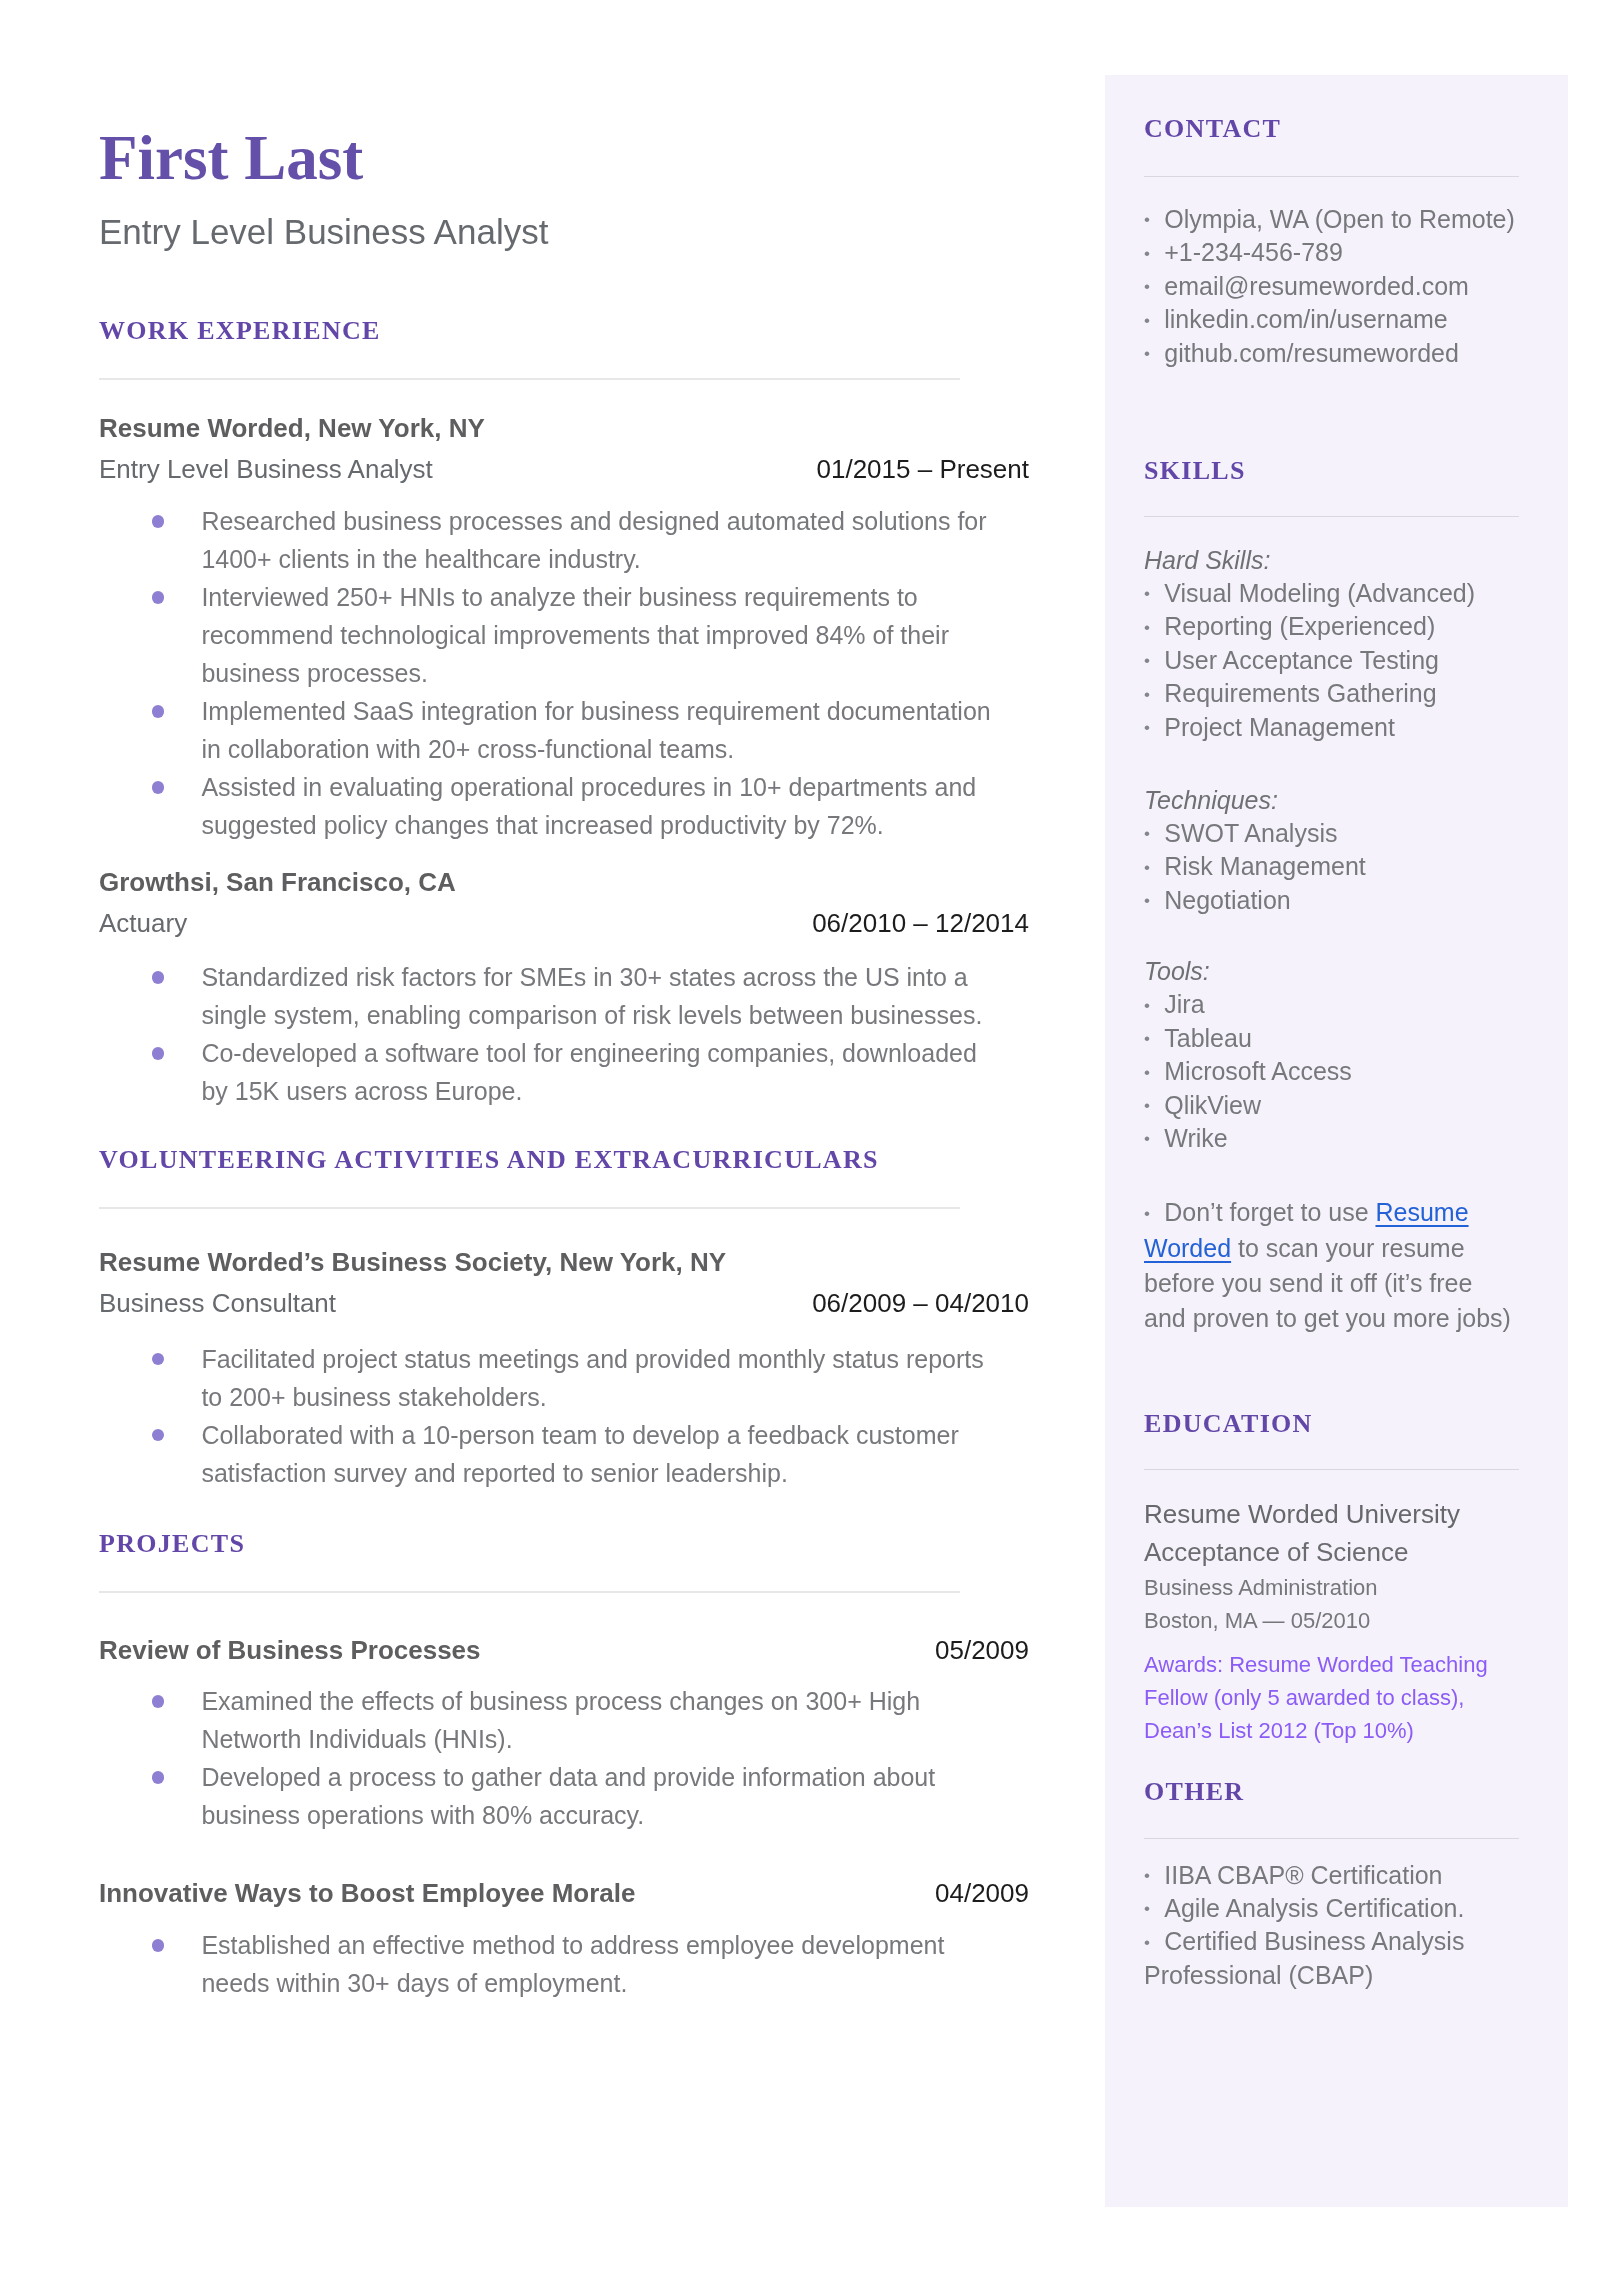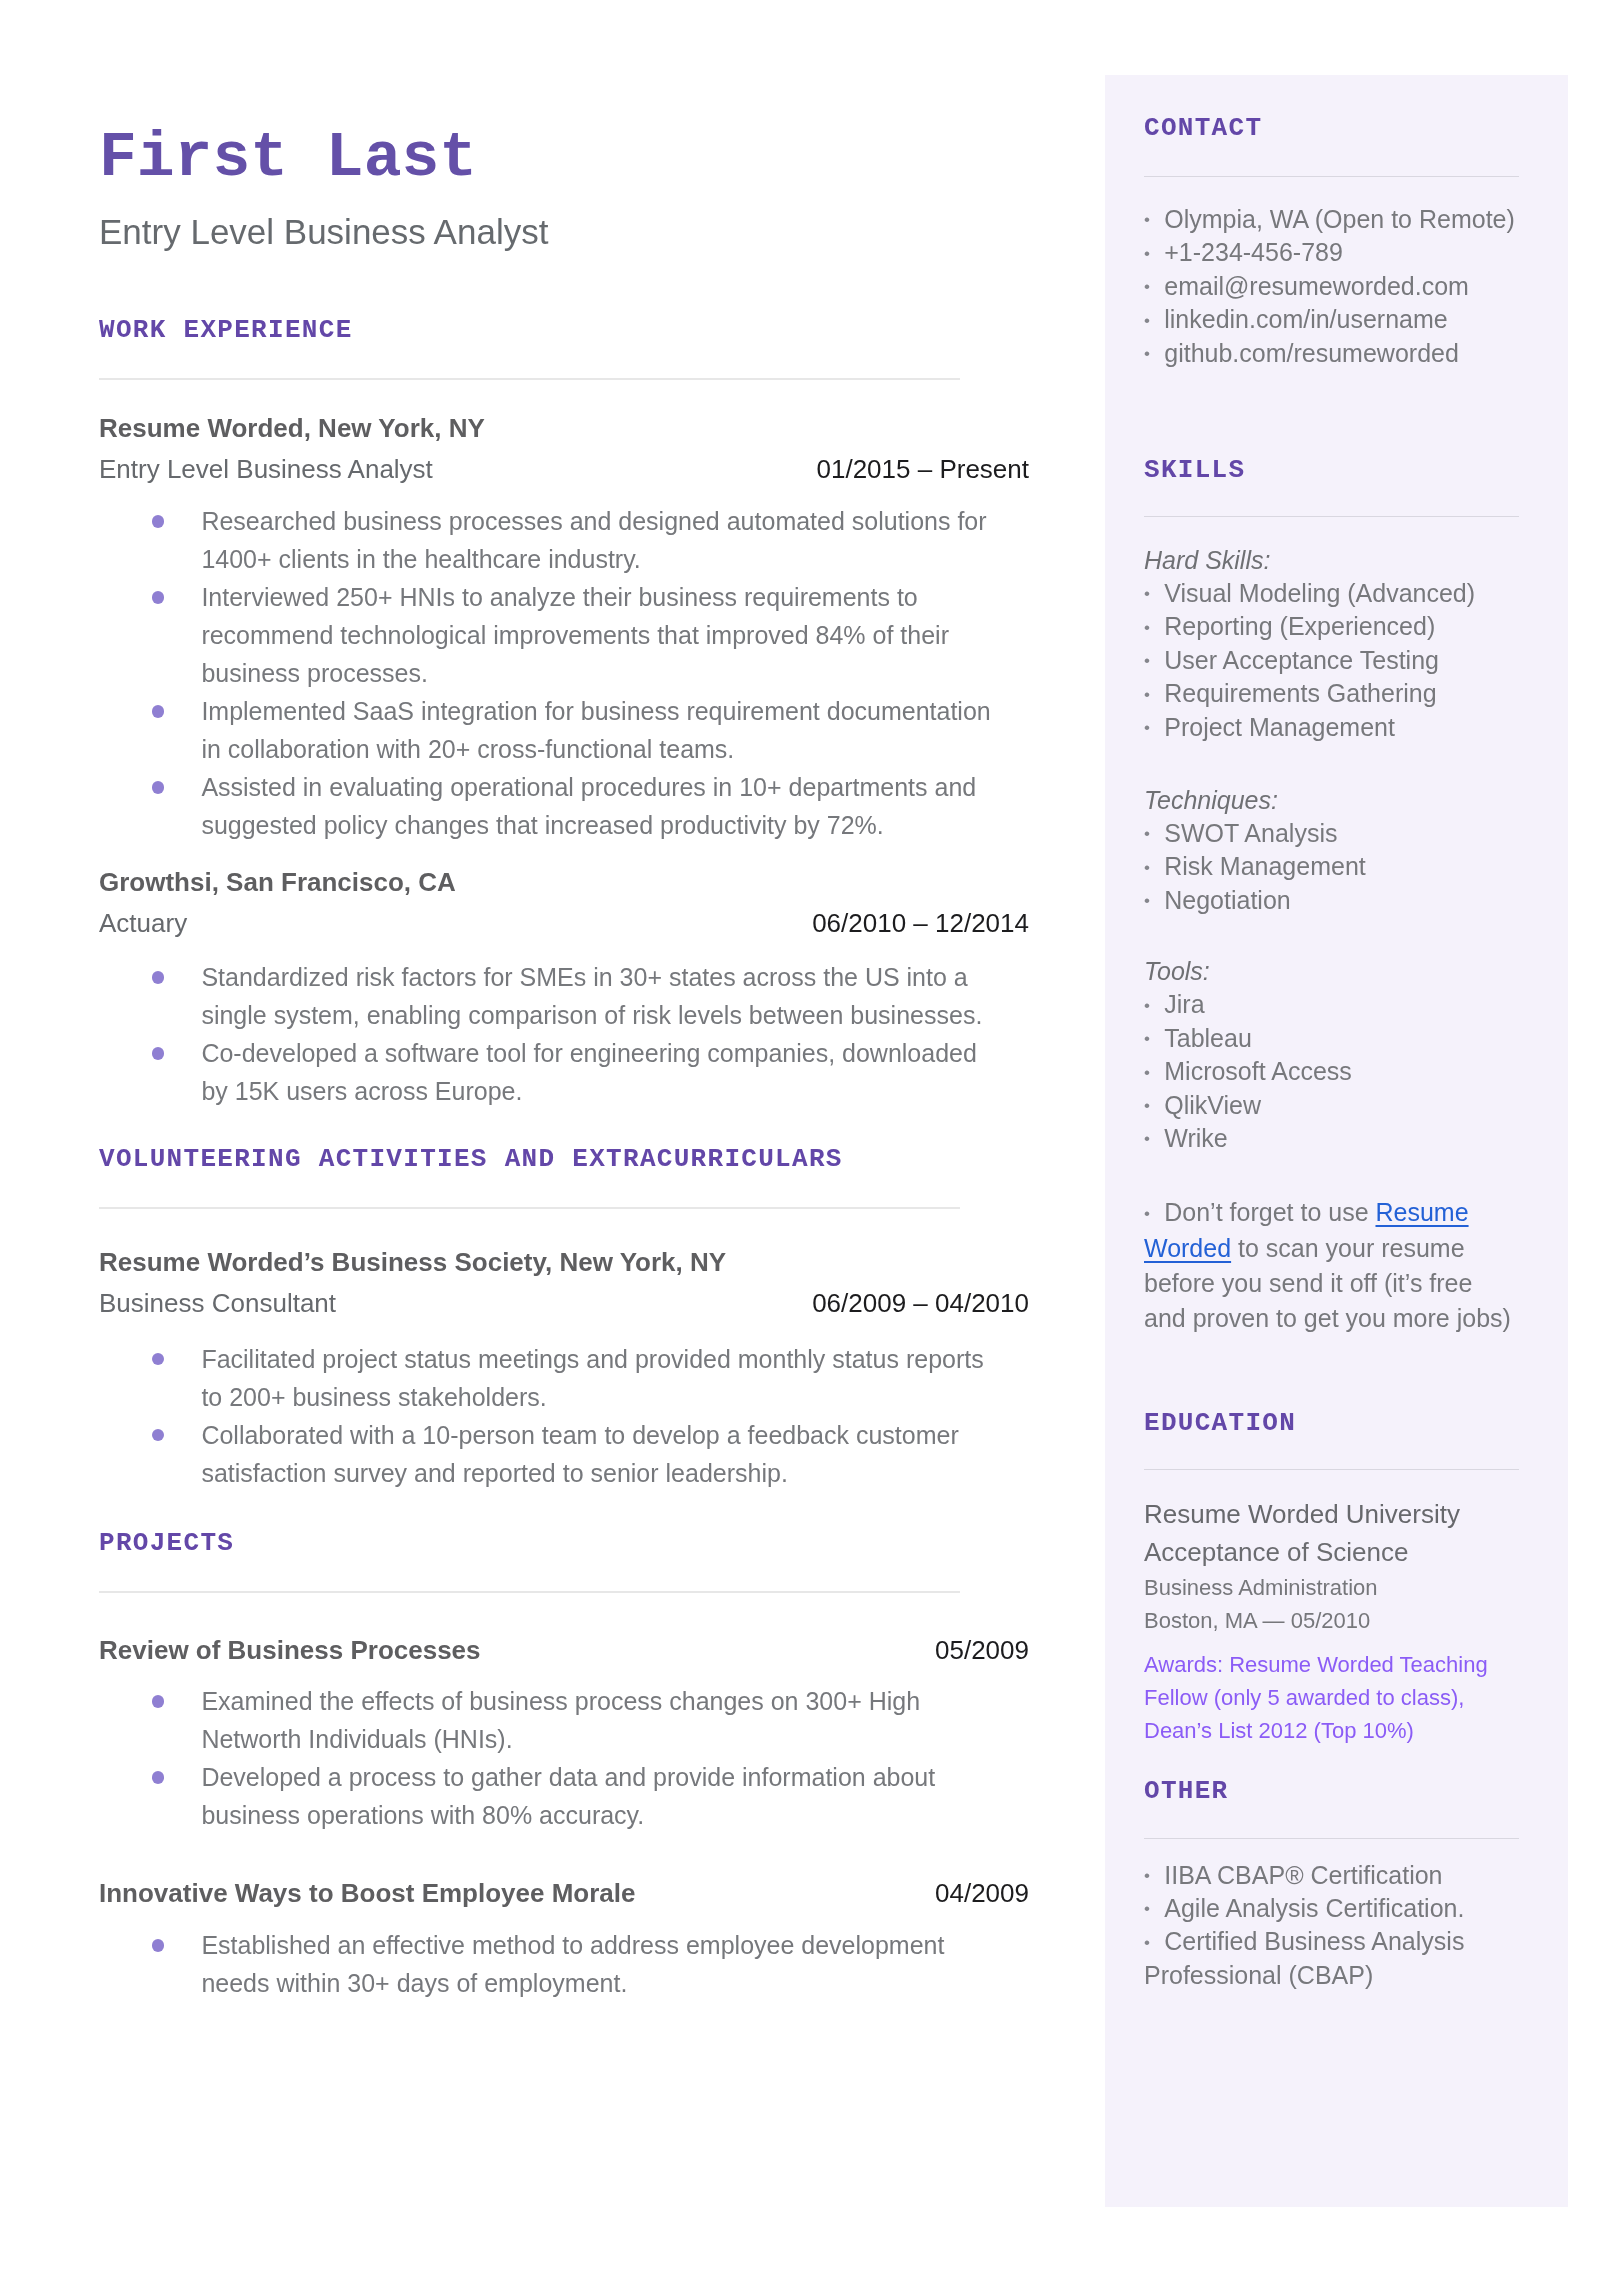--- a/index.html
+++ b/index.html
@@ -4,26 +4,26 @@
 <style>
   html,body{margin:0;padding:0;}
   body{
     width:1617px;height:2284px;position:relative;background:#ffffff;
     font-family:"Liberation Sans", sans-serif;
     -webkit-font-smoothing:antialiased;
   }
   
   .main-col{position:absolute;left:99px;top:0;width:930px;}
   .name{
-    margin:124px 0 0 0;font-family:Liberation Mono, monospace;
+    margin:124px 0 0 0;font-family:Liberation Serif, serif;
     font-size:63px;line-height:69px;font-weight:bold;color:#6450a8;
   }
   .subtitle{margin:19px 0 0 0;font-size:35px;line-height:40px;color:#666a6e;}
   .sec-h{
-    font-family:Liberation Mono, monospace;
+    font-family:Liberation Serif, serif;
     font-size:26px;line-height:29px;font-weight:bold;color:#6347a8;
     letter-spacing:1.3px;margin:0;
   }
   .rule{height:0;border:none;border-top:2px solid #e7e7e7;width:861px;margin:0;}
   .company{font-size:26px;line-height:31px;font-weight:bold;color:#5e5e60;}
   .subrow{display:flex;justify-content:space-between;align-items:baseline;font-size:26px;line-height:31px;}
   .role{color:#66696d;}
   .date{color:#1c1c1e;}
   .proj-title{font-size:26px;line-height:31px;font-weight:bold;color:#5e5e60;}
   .bullets{margin-left:53px;}

